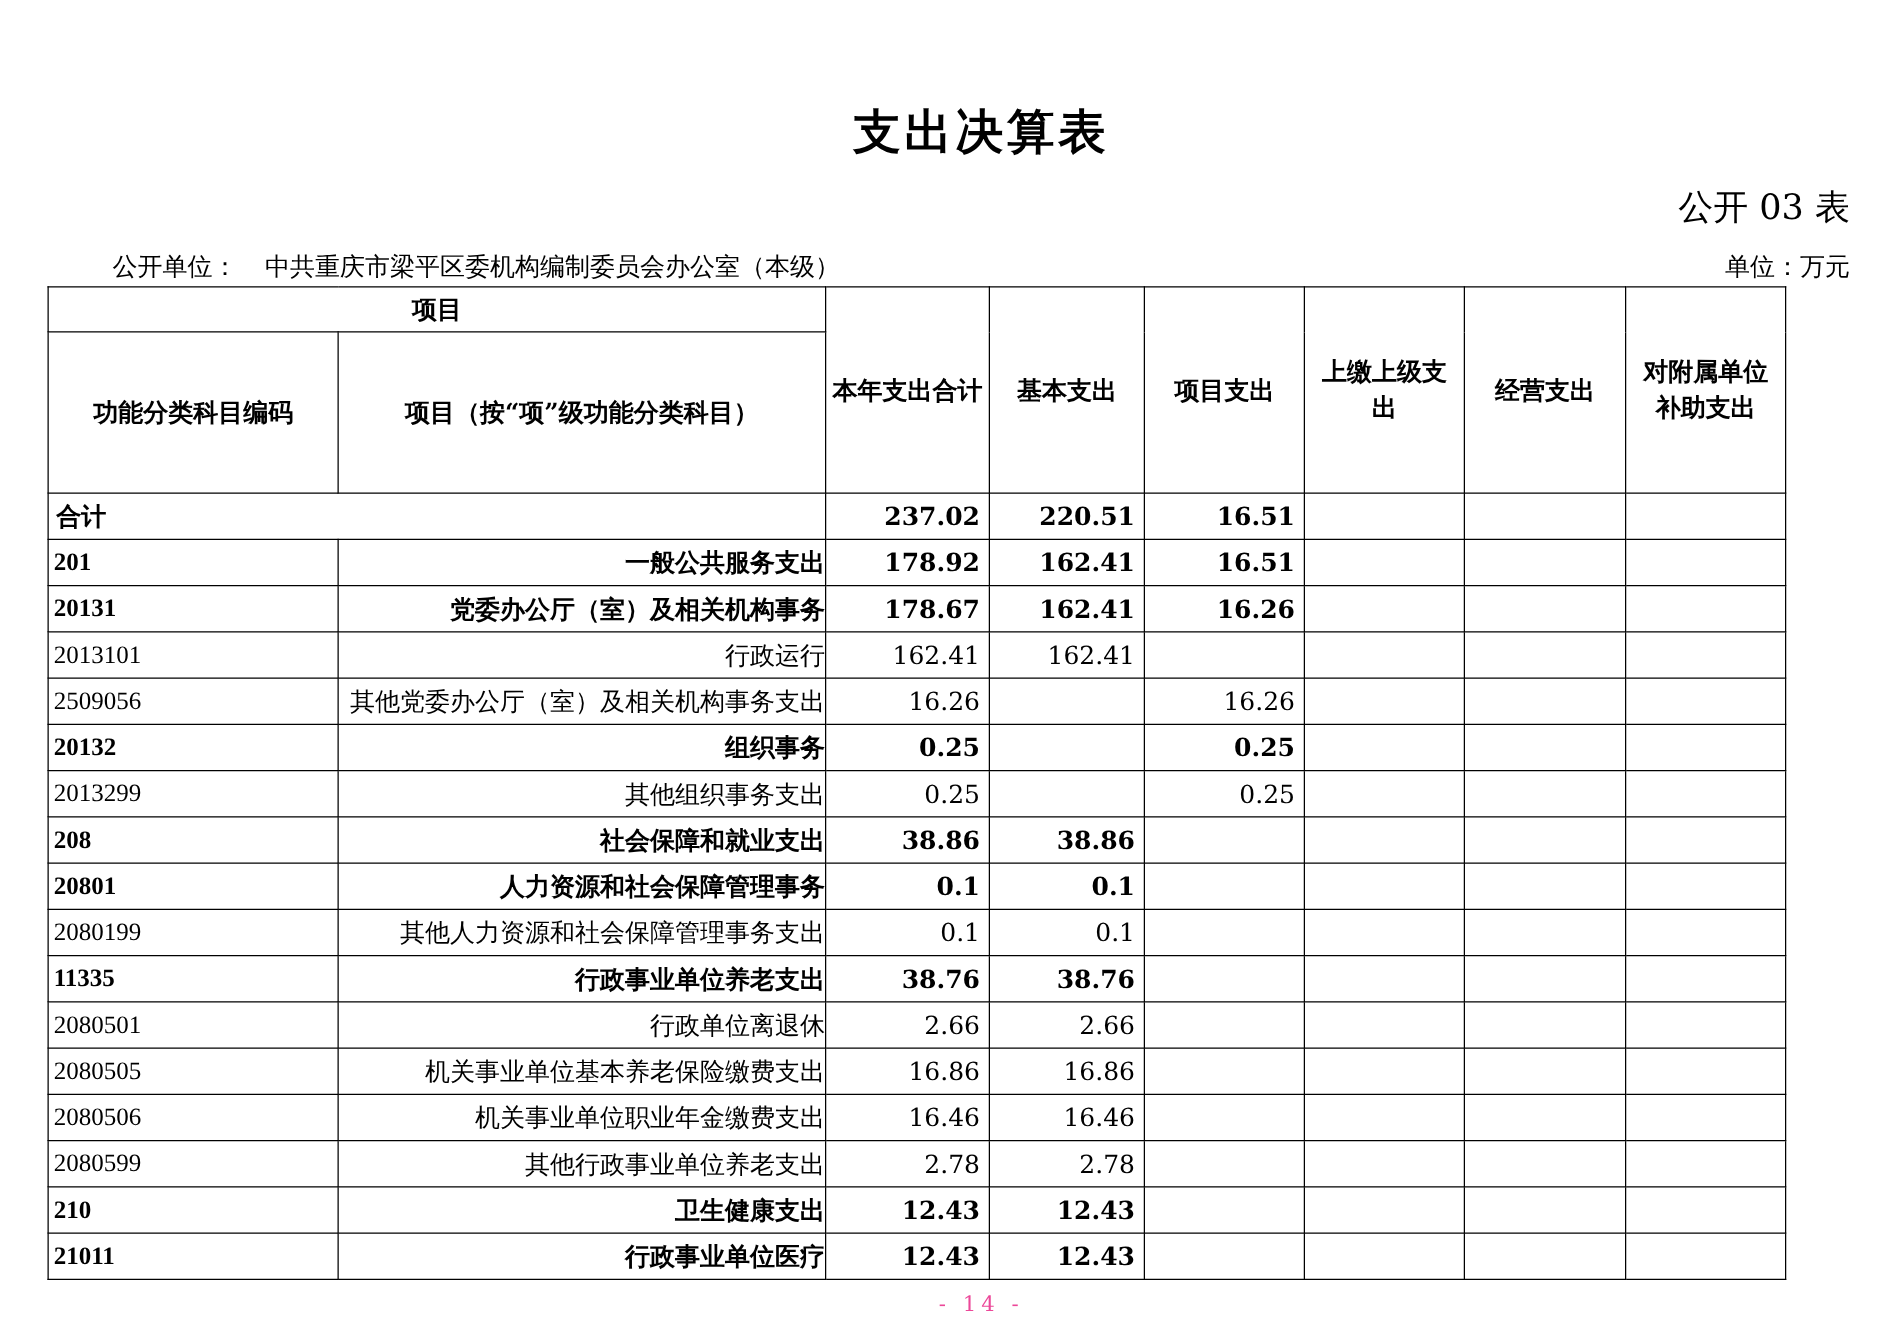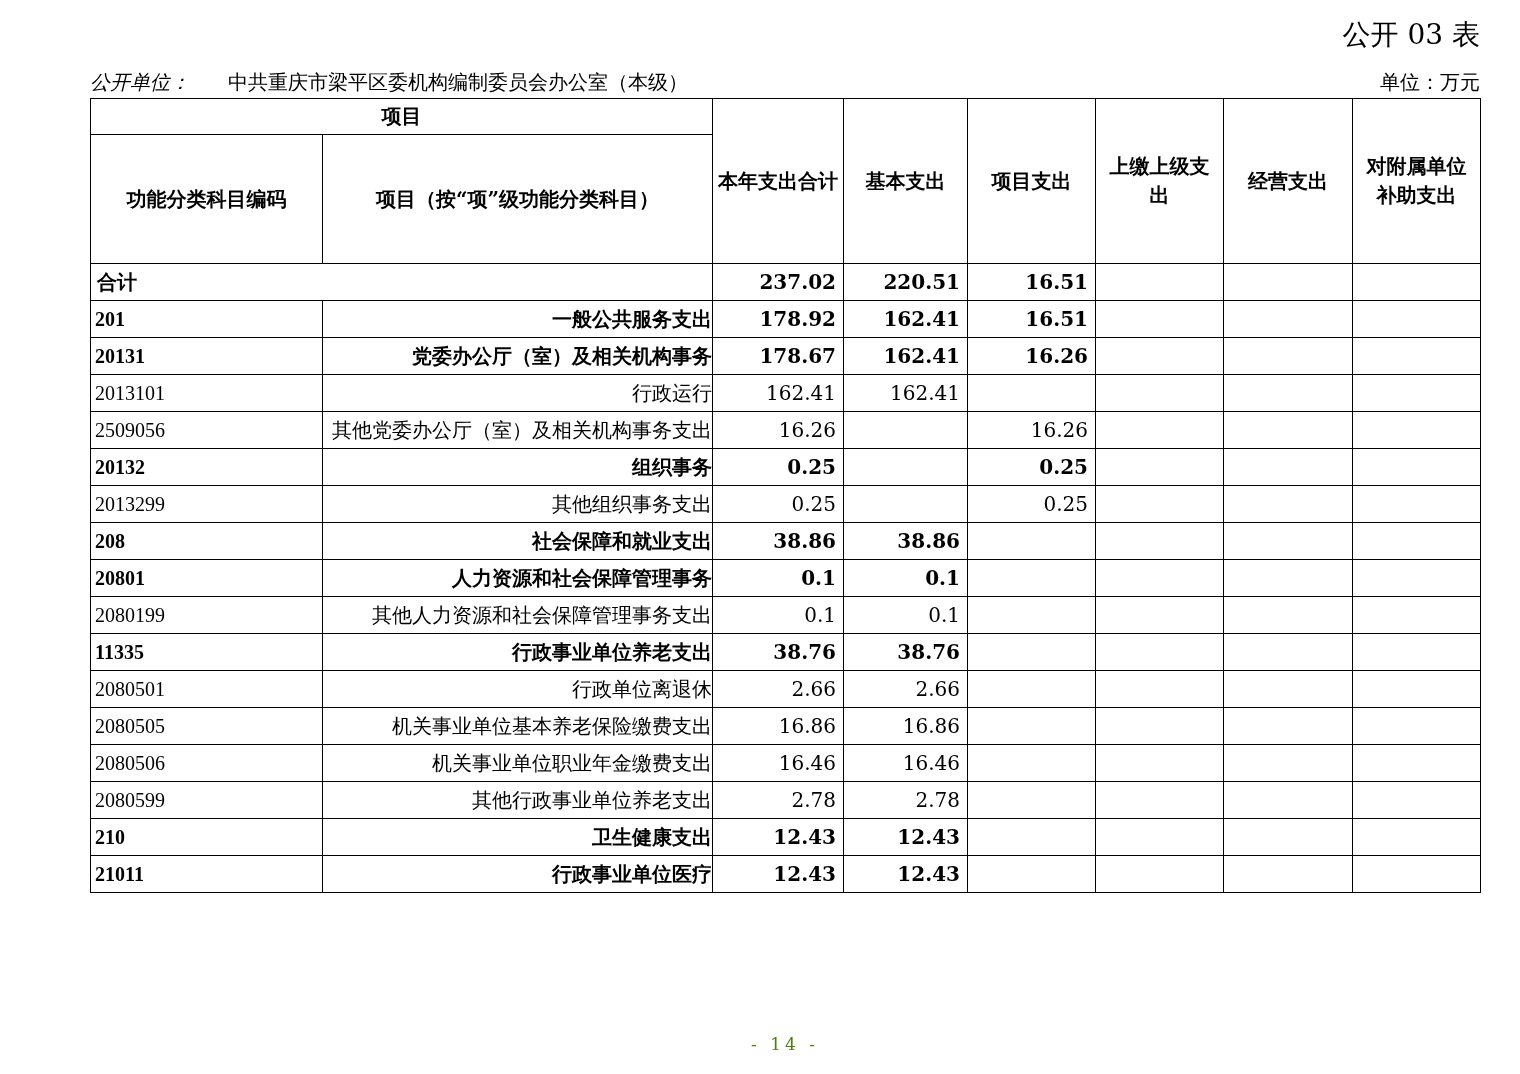--- a/index.html
+++ b/index.html
@@ -32,27 +32,27 @@
   }
 
   .meta-row {
     width: 1390px;
     margin: 2px 0 2px 90px;
     display: flex;
     justify-content: space-between;
     align-items: flex-end;
     font-size: 20px;
   }
-  .publisher-label { margin-right: 38px; font-style: italic; }
+  .publisher-label { margin-right: 22px; }
 
   table.fin-table {
     border-collapse: collapse;
     table-layout: fixed;
     width: 1390px;
-    margin-left: 90px;
+    margin-left: 38px;
     border-radius: 30px;
   }
   .fin-table th, .fin-table td {
     border: 1px solid #000;
     overflow: hidden;
   }
   .fin-table thead th {
     font-weight: bold;
     font-size: 20px;
     text-align: center;
@@ -75,29 +75,30 @@
   .fin-table td.total-item { text-align: left; }
   .fin-table tr.bold td { font-weight: bold; }
 
   .page-footer {
     position: absolute;
     left: 90px;
     width: 1390px;
     bottom: 20px;
     text-align: center;
     font-size: 17px;
-    color: #4d7c0f;
+    color: #ec4899;
     letter-spacing: 4px;
   }
 </style>
 </head>
 <body>
 
 <div class="page">
 
+  <div class="doc-title">支出决算表</div>
 
   <div class="meta-sheet">公开 03 表</div>
 
   <div class="meta-row">
     <div>
       <span class="publisher-label">公开单位：</span><span>中共重庆市梁平区委机构编制委员会办公室（本级）</span>
     </div>
     <div>单位：万元</div>
   </div>
 

